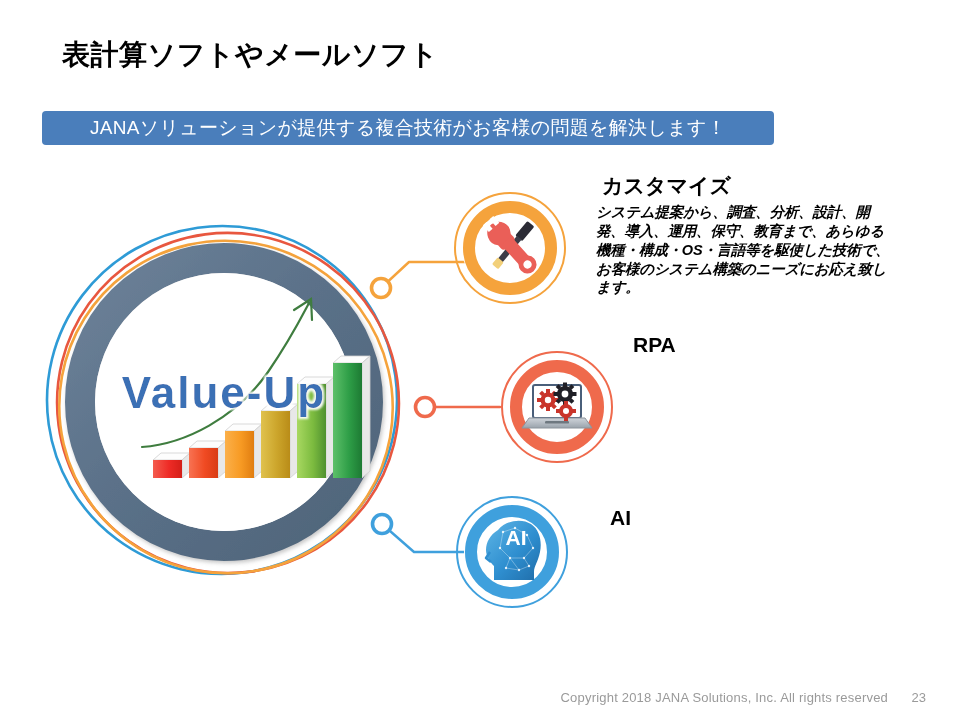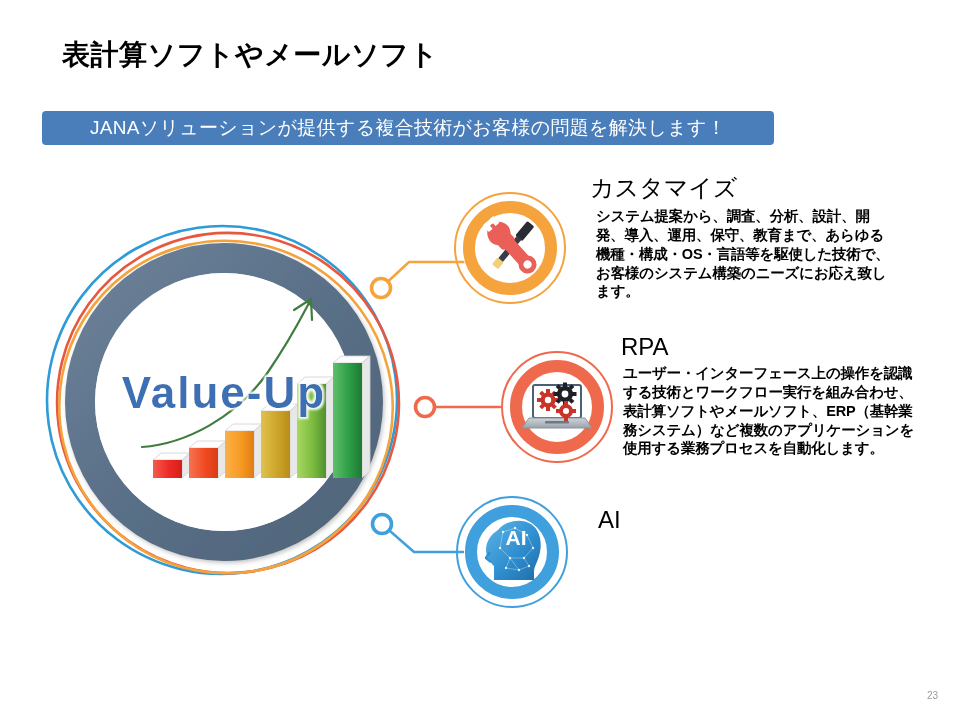--- a/index.html
+++ b/index.html
@@ -61,37 +61,37 @@
     position: absolute;
     left: 0;
     top: 0;
   }
 
   
   .feature-block {
     position: absolute;
   }
   .feature-heading {
-    font-size: 24px;
-    font-weight: normal;
+    font-size: 21px;
+    font-weight: bold;
     color: #000000;
-    margin: 0 0 3px 0;
+    margin: 0 0 3px 12px;
     white-space: nowrap;
   }
   .feature-body {
     font-size: 14.5px;
     font-weight: bold;
     line-height: 1.30;
     color: #000000;
     margin: 0;
     letter-spacing: -0.2px;
   }
 
   #block-custom  { left: 590px; top: 172px; width: 300px; }
-  #block-custom .feature-body { padding-left: 6px; }
+  #block-custom .feature-body { padding-left: 6px; font-style: italic; }
   #block-rpa     { left: 621px; top: 333px; width: 300px; }
   #block-rpa .feature-body { padding-left: 2px; }
   #block-ai      { left: 598px; top: 506px; width: 300px; }
   #block-ai .feature-body { padding-left: 2px; }
 
   
   #footer {
     position: absolute;
     left: 0;
     top: 690px;
@@ -102,23 +102,23 @@
     position: absolute;
     right: 72px;
     top: 0;
     font-size: 13px;
     color: #9a9a9a;
     white-space: nowrap;
     letter-spacing: 0.2px;
   }
   #page-number {
     position: absolute;
-    right: 22px;
+    right: 34px;
     top: 0;
-    font-size: 10px;
+    font-size: 13px;
     color: #9a9a9a;
   }
 </style>
 </head>
 <body>
 
 <div id="slide-title">表計算ソフトやメールソフト</div>
 
 <div id="banner">
   <span id="banner-text">JANAソリューションが提供する複合技術がお客様の問題を解決します！</span>
@@ -377,22 +377,22 @@
   </svg>
 </div>
 
 <div class="feature-block" id="block-custom">
   <p class="feature-heading">カスタマイズ</p>
   <p class="feature-body">システム提案から、調査、分析、設計、開発、導入、運用、保守、教育まで、あらゆる機種・構成・OS・言語等を駆使した技術で、お客様のシステム構築のニーズにお応え致します。</p>
 </div>
 
 <div class="feature-block" id="block-rpa">
   <p class="feature-heading">RPA</p>
-  <p class="feature-body">ユーザー・インターフェース上の操作を認識する技術とワークフロー実行を組み合わせ、表計算ソフトやメールソフト、ERP（基幹業務システム）など複数のアプリケーションを使用する業務プロセスを自動化します。</p>
 </div>
 
 <div class="feature-block" id="block-ai">
   <p class="feature-heading">AI</p>
 </div>
 
 <div id="footer">
+  <span id="copyright">Copyright 2018 JANA Solutions, Inc. All rights reserved</span>
   <span id="page-number">23</span>
 </div>
 
 </body></html>

